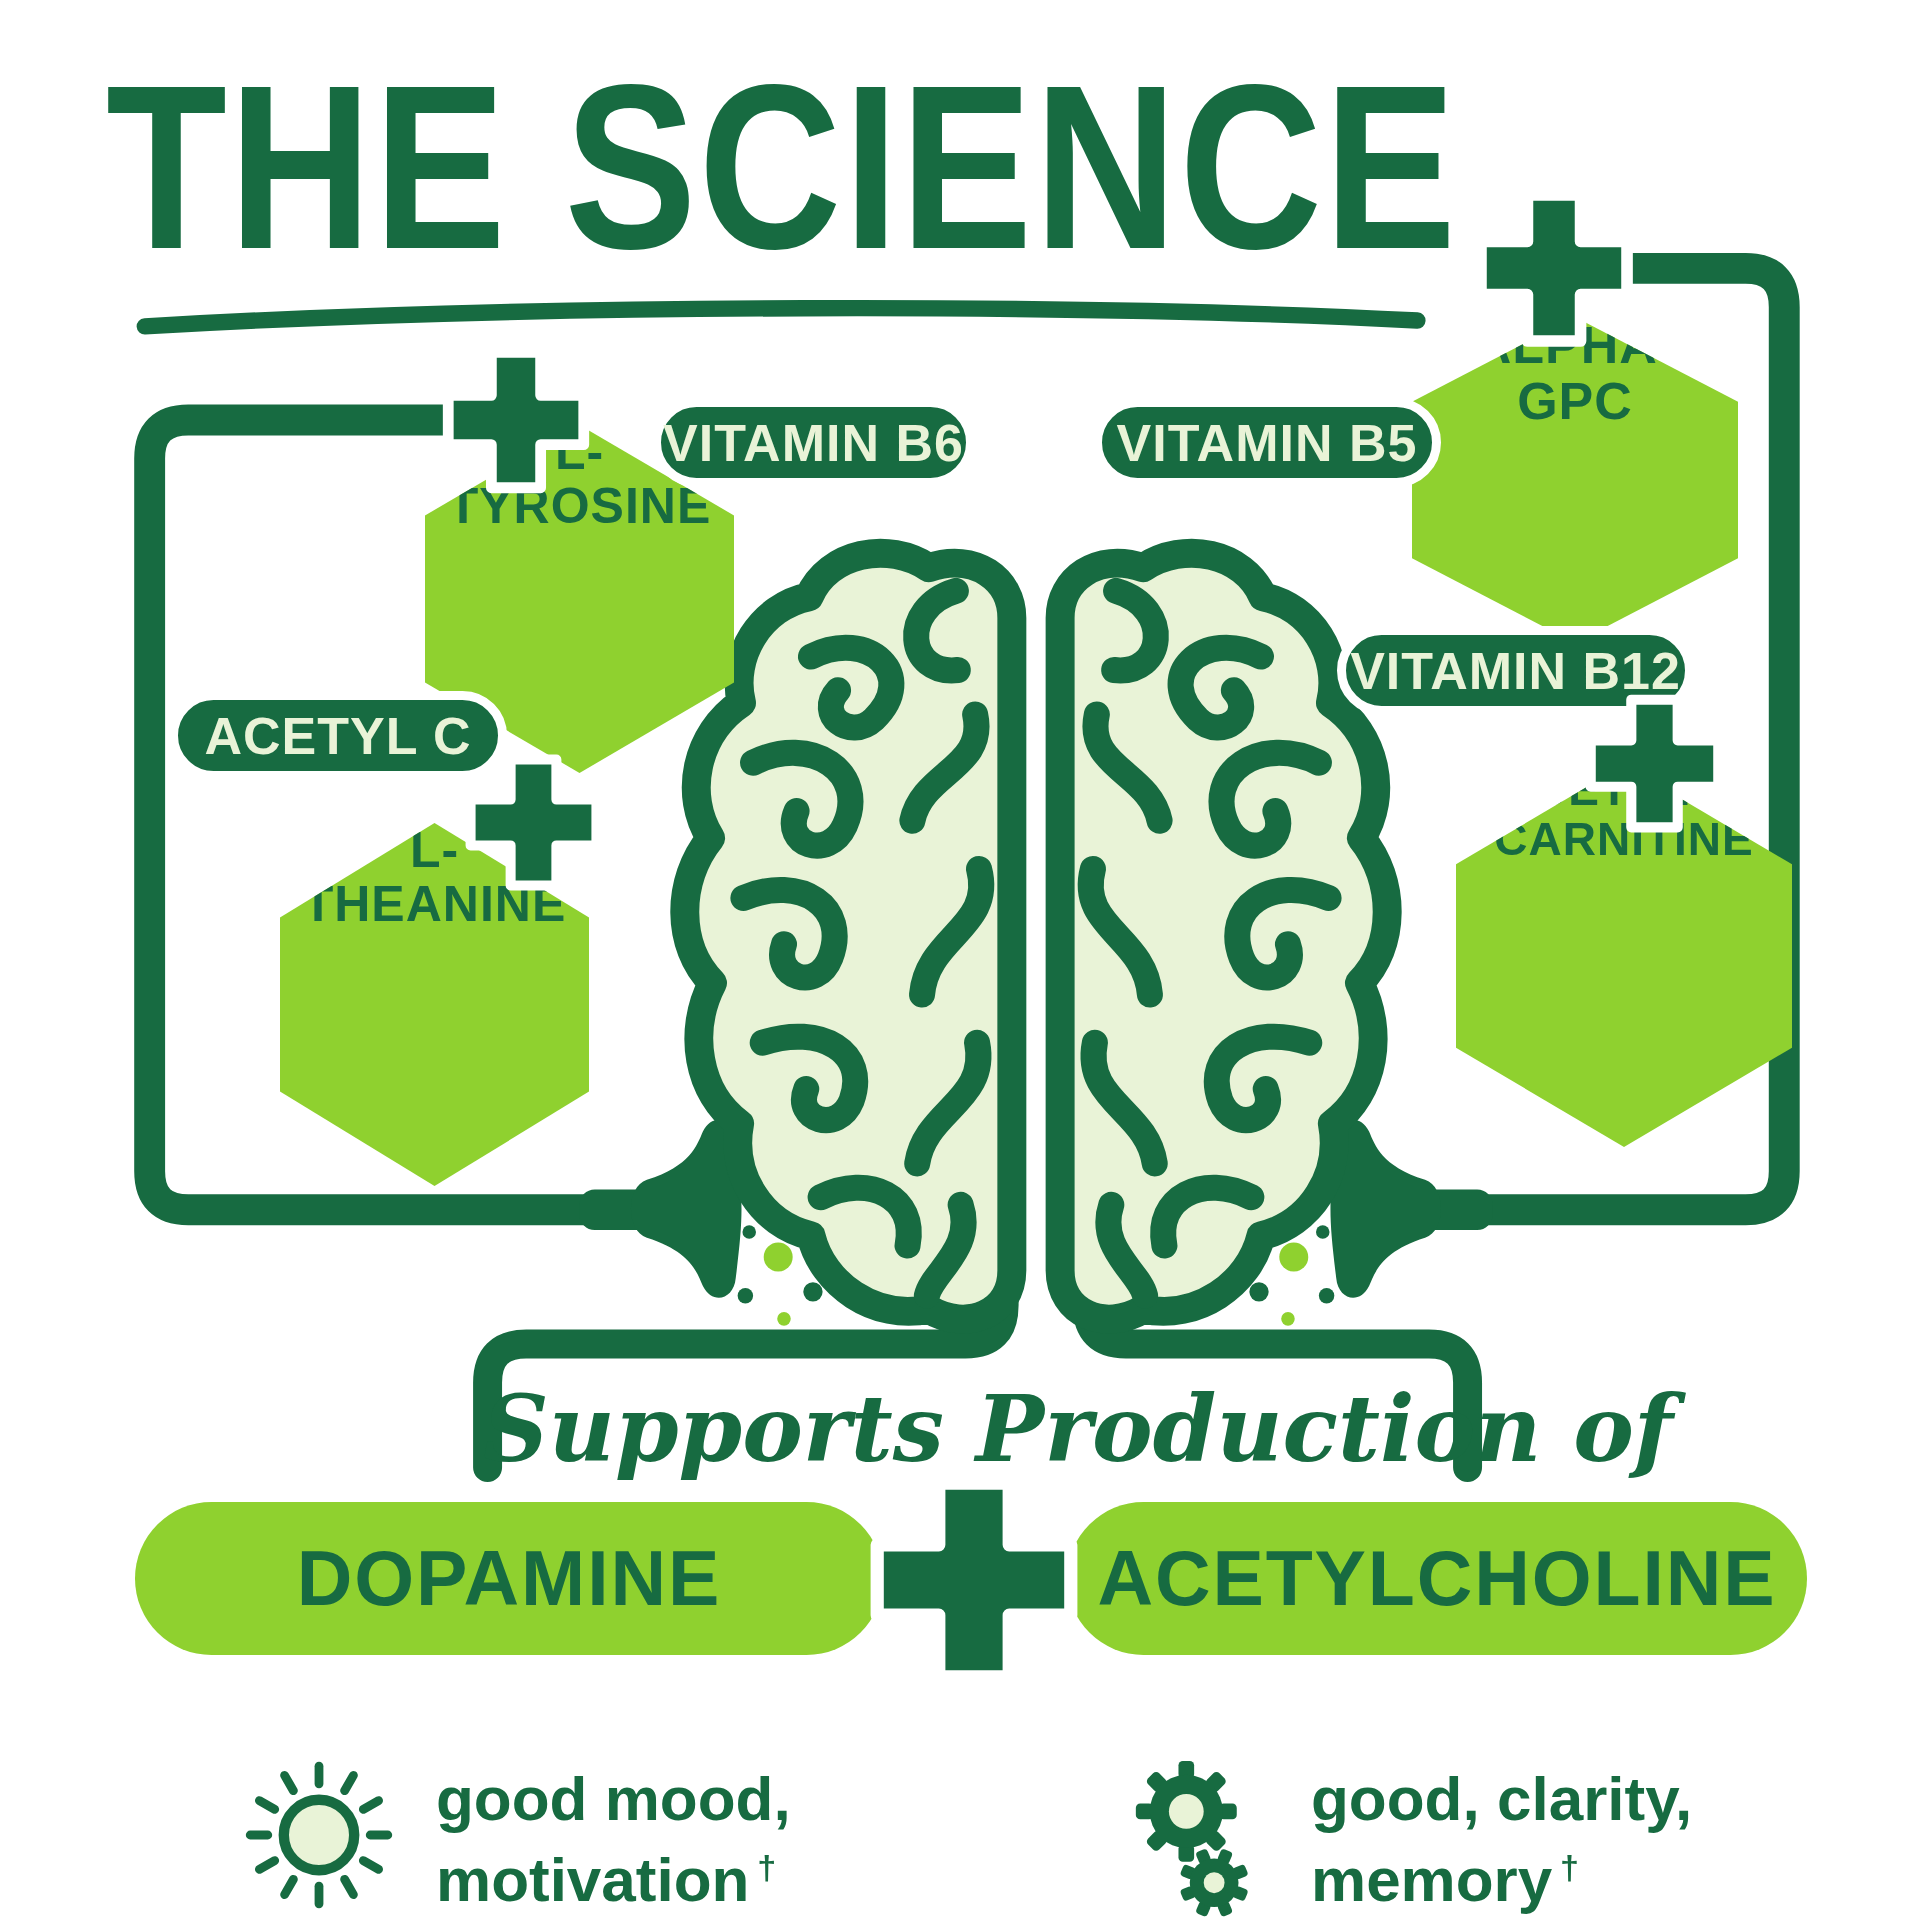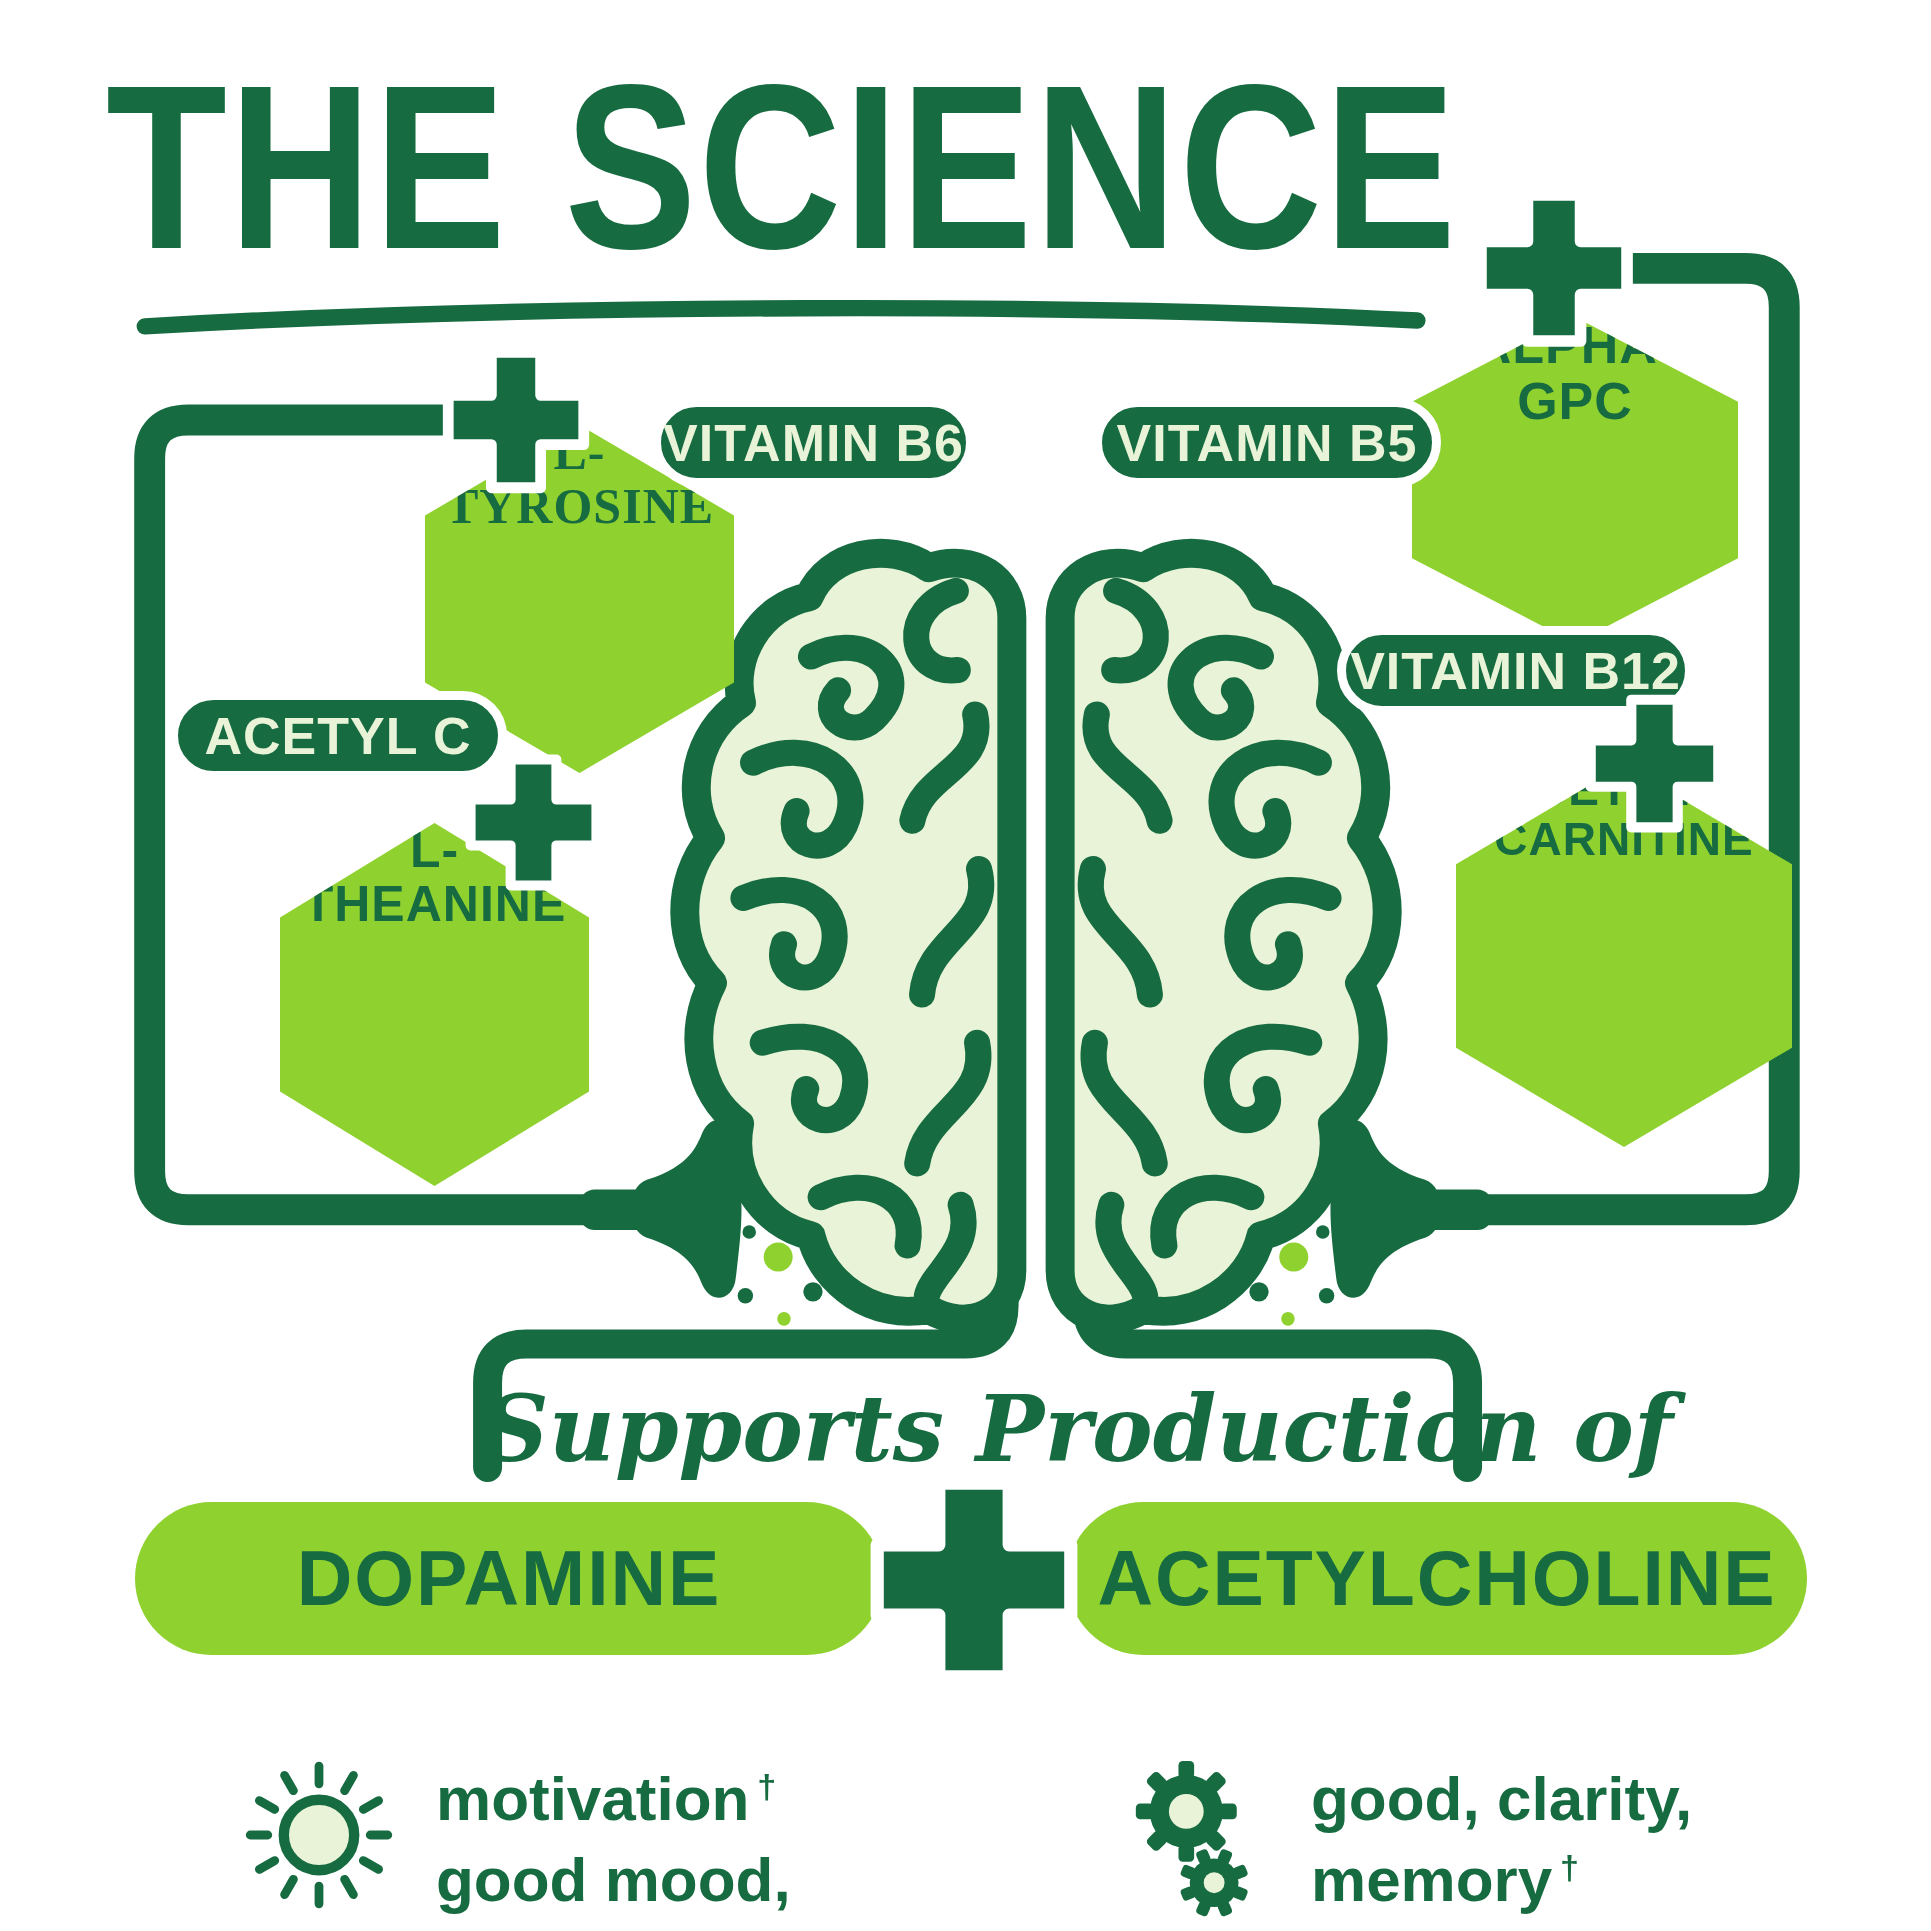--- a/index.html
+++ b/index.html
@@ -112,21 +112,21 @@
           <path d="M850 1240 C900 1215,950 1240,940 1290"></path>
           <path d="M995 1248 C1010 1293,965 1318,960 1342"></path>
         </g>
       </g>
       <use href="#hemi" transform="translate(2146,0) scale(-1,1)"></use>
     </g>
   </svg>
 
   <div class="title">THE SCIENCE</div>
 
-  <div class="hex" style="left:425px;top:425px;width:309px;height:348px;font-family:Liberation Serif, serif;">
+  <div class="hex" style="left:425px;top:425px;width:309px;height:348px;">
     <span class="hex-label" style="font-size:50px;">L-TYROSINE</span>
   </div>
   <div class="hex" style="left:280px;top:823px;width:309px;height:363px;">
     <span class="hex-label" style="font-size:50px;">L-THEANINE</span>
   </div>
   <div class="hex" style="left:1412px;top:317px;width:326px;height:326px;">
     <span class="hex-label" style="font-size:52px;">ALPHA-GPC</span>
   </div>
   <div class="hex" style="left:1408px;top:765px;width:336px;height:382px;margin-left:48px;">
     <span class="hex-label" style="font-size:46px;">ACETYL L-CARNITINE</span>
@@ -191,24 +191,24 @@
       <line x1="44.6" y1="132" x2="25.5" y2="143"></line>
       <line x1="36" y1="100" x2="14" y2="100"></line>
       <line x1="44.6" y1="68" x2="25.5" y2="57"></line>
       <line x1="68" y1="44.6" x2="57" y2="25.5"></line>
       <line x1="100" y1="36" x2="100" y2="14"></line>
       <line x1="132" y1="44.6" x2="143" y2="25.5"></line>
       <line x1="155.4" y1="68" x2="174.5" y2="57"></line>
     </g>
   </svg>
   <div class="benefit-text" style="left:436px;top:1759px;width:502px;">
+    <div>good mood,</div>
     <div>
       <span>motivation</span><span class="dagger">†</span>
     </div>
-    <div>good mood,</div>
   </div>
 
   <svg class="icon-abs" style="left:1108px;top:1746px;" width="174" height="183" viewBox="0 0 200 200">
     <g transform="translate(90,70)" fill="#176B41">
       <g>
         <rect x="-9" y="-58" width="18" height="20" rx="5"></rect>
         <rect x="-9" y="-58" width="18" height="20" rx="5" transform="rotate(45)"></rect>
         <rect x="-9" y="-58" width="18" height="20" rx="5" transform="rotate(90)"></rect>
         <rect x="-9" y="-58" width="18" height="20" rx="5" transform="rotate(135)"></rect>
         <rect x="-9" y="-58" width="18" height="20" rx="5" transform="rotate(180)"></rect>

